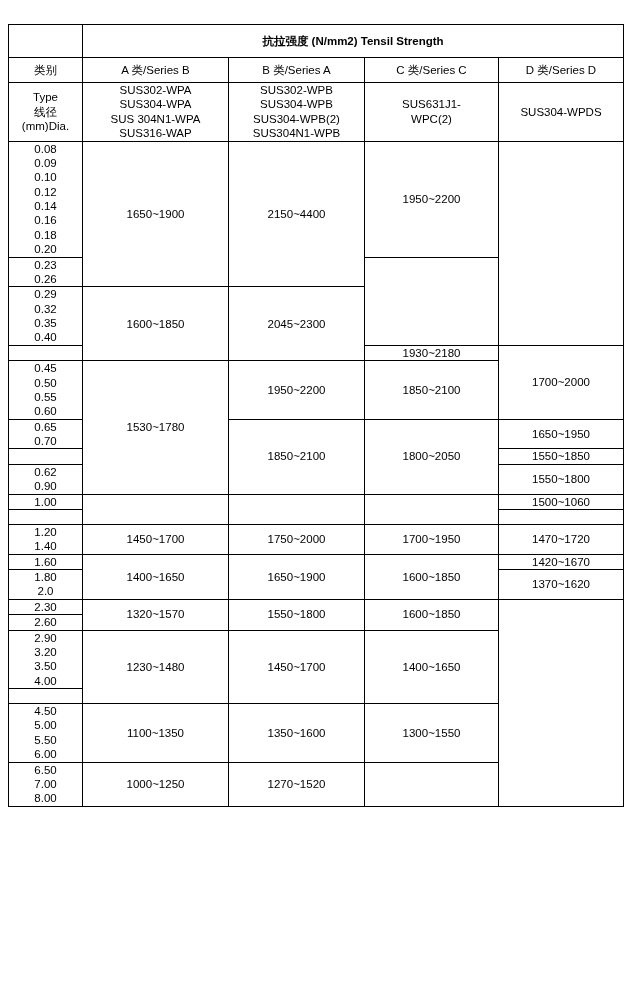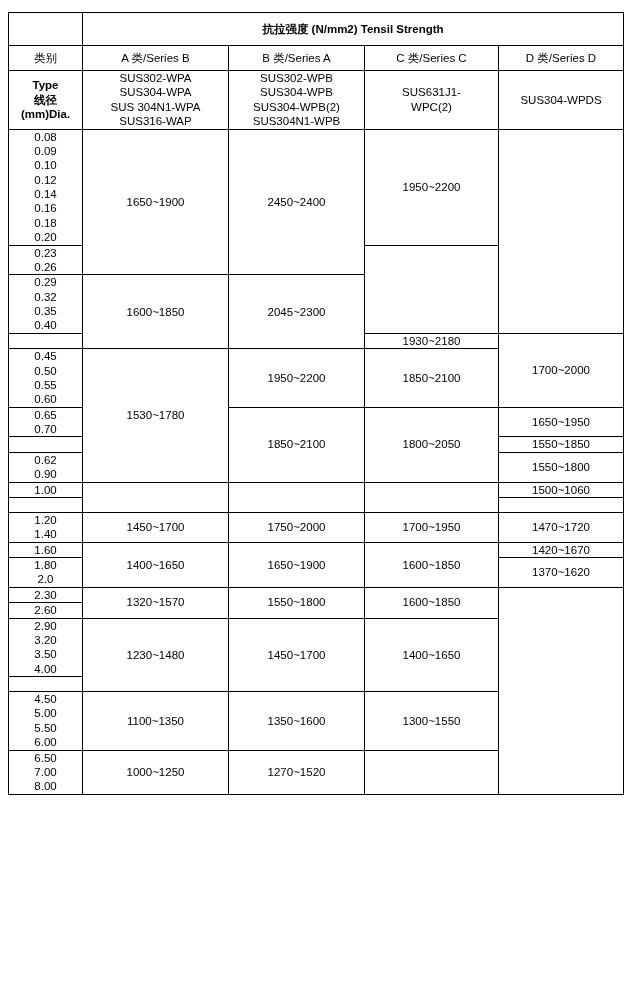--- a/index.html
+++ b/index.html
@@ -15,21 +15,21 @@
     -webkit-font-smoothing: antialiased;
   }
   #sheet {
     position: relative;
     width: 631px;
     height: 1000px;
     box-sizing: border-box;
   }
   table.spec {
     position: absolute;
-    top: 12px;
+    top: 24px;
     left: 8px;
     width: 615px;
     border-collapse: collapse;
     table-layout: fixed;
   }
   table.spec td {
     border: 1px solid #000000;
     text-align: center;
     vertical-align: middle;
     font-size: 11.5px;
@@ -47,21 +47,20 @@
   }
   .type-cell {
     font-size: 11.5px;
     line-height: 1.5;
     padding: 4px 2px;
     margin-top: 44px;
   }
   .typelabel {
     line-height: 1.6;
     font-size: 11.5px;
-    font-weight: bold;
   }
   .dia-cell {
     font-size: 11.5px;
     line-height: 1.45;
     padding: 2px 0;
     margin-top: 35px;
   }
   .val-cell {
     font-size: 12px;
   }
@@ -133,21 +132,21 @@
           <div>0.08</div>
           <div>0.09</div>
           <div>0.10</div>
           <div>0.12</div>
           <div>0.14</div>
           <div>0.16</div>
           <div>0.18</div>
           <div>0.20</div>
         </td>
         <td class="val-cell" rowspan="2">1650~1900</td>
-        <td class="val-cell" rowspan="2">2450~2400</td>
+        <td class="val-cell" rowspan="2">2150~4400</td>
         <td class="val-cell">1950~2200</td>
         <td class="val-cell" rowspan="3"></td>
       </tr>
 
       <tr>
         <td class="dia-cell">
           <div>0.23</div>
           <div>0.26</div>
         </td>
         <td class="val-cell" rowspan="2"></td>

